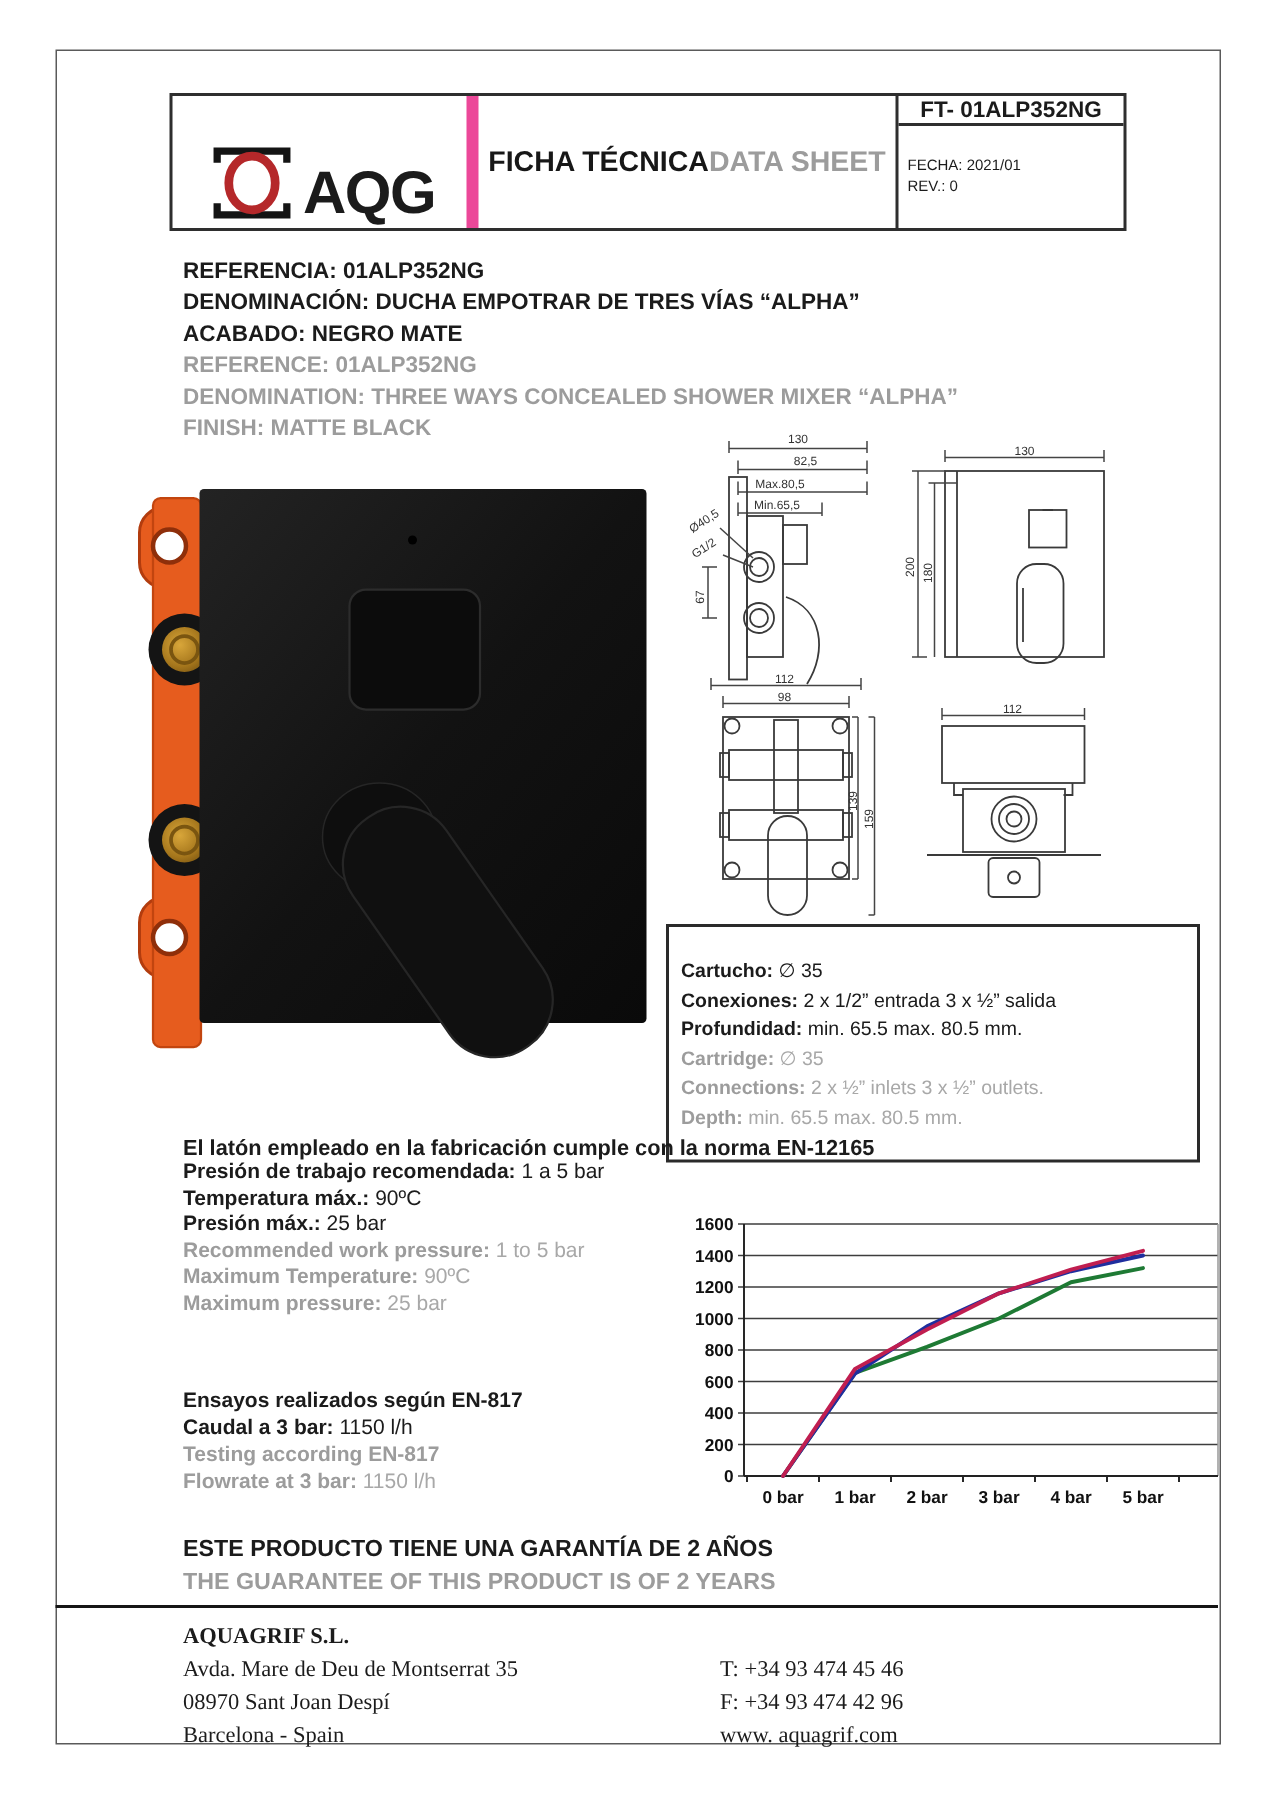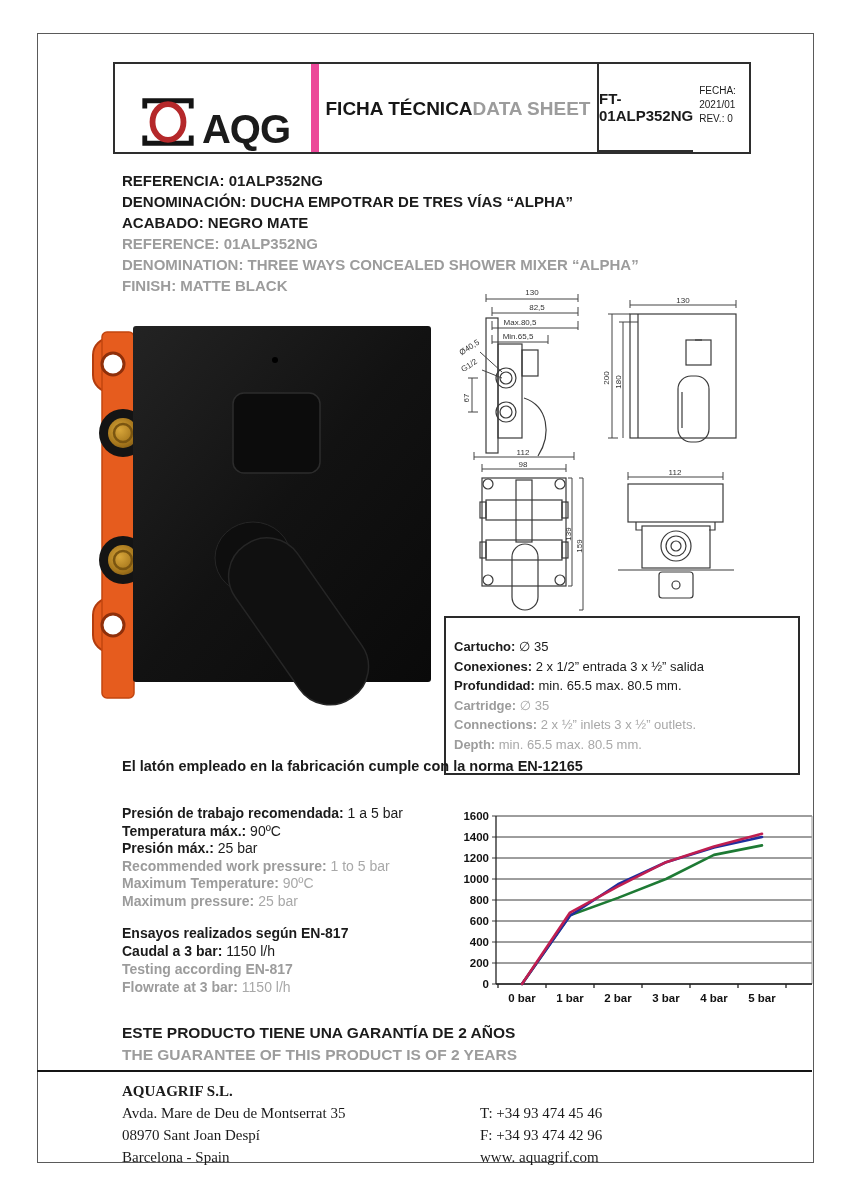--- a/index.html
+++ b/index.html
@@ -5,34 +5,34 @@
   html,body{margin:0;padding:0}
   body{width:848px;height:1200px;position:relative;background:#fff;
        font-family:"Liberation Sans",sans-serif;color:#1b1b1b;overflow:hidden}
   .abs{position:absolute}
   .b{font-weight:bold}
   .page-border{left:37px;top:33px;width:775px;height:1128px;border:1px solid #5a5a5a}
   
   .hdr{left:113px;top:62px;width:634px;height:88px;border:2px solid #2e2e2e;display:flex}
   .hdr-logo{width:196px;border-right:8px solid #ec4899;display:flex;align-items:flex-end;justify-content:center}
   .hdr-title{width:278px;border-right:2px solid #2e2e2e;display:flex;flex-direction:row;align-items:center;justify-content:center;line-height:25px}
-  .hdr-right{flex:1;display:flex;flex-direction:row}
+  .hdr-right{flex:1;display:flex;flex-direction:column}
   .hdr-code{flex:1.55;display:flex;align-items:center;justify-content:center;border-bottom:2px solid #2e2e2e;font-weight:bold;font-size:15px}
   .hdr-meta{flex:1;padding:20px 6px;font-size:10px;line-height:14px}
   .logo-text{font-weight:bold;font-size:40px;letter-spacing:-1px;margin-left:2px}
   .t1{font-size:19px;font-weight:bold;color:#171717}
   .t2{font-size:19px;font-weight:bold;color:#9c9c9c}
   
   .idblock{left:122px;top:170px;font-size:15px;line-height:21px;font-weight:bold}
   .gray{color:#9c9c9c}
   .gray2{color:#a8a8a8}
   .specs{left:444px;top:616px;width:336px;border:2px solid #2a2a2a;padding:19px 8px;
          font-size:13px;line-height:19.5px}
   .norm{left:122px;top:756px;font-size:14.5px;line-height:21px;font-weight:bold}
-  .pressure{left:122px;top:805px;font-size:14px;line-height:17.5px}
+  .pressure{left:122px;top:772px;font-size:14px;line-height:17.5px}
   .tests{left:122px;top:924px;font-size:14px;line-height:18px}
   .guarantee{left:122px;top:1022px;font-size:15.5px;line-height:21.5px;font-weight:bold}
   .sep{left:37px;top:1070px;width:775px;border-top:2px solid #151515}
   .footer-left{left:122px;top:1080px;font-family:"Liberation Serif",serif;font-size:15px;line-height:22px}
   .footer-right{left:480px;top:1102px;width:280px;text-align:left;font-family:"Liberation Serif",serif;font-size:15px;line-height:22px}
   .dim{font-size:8px;fill:#333;font-family:"Liberation Sans",sans-serif}
   .dline{stroke:#444;stroke-width:1;fill:none}
   .draw{stroke:#3a3a3a;stroke-width:1.2;fill:none}
 </style>
 </head>

